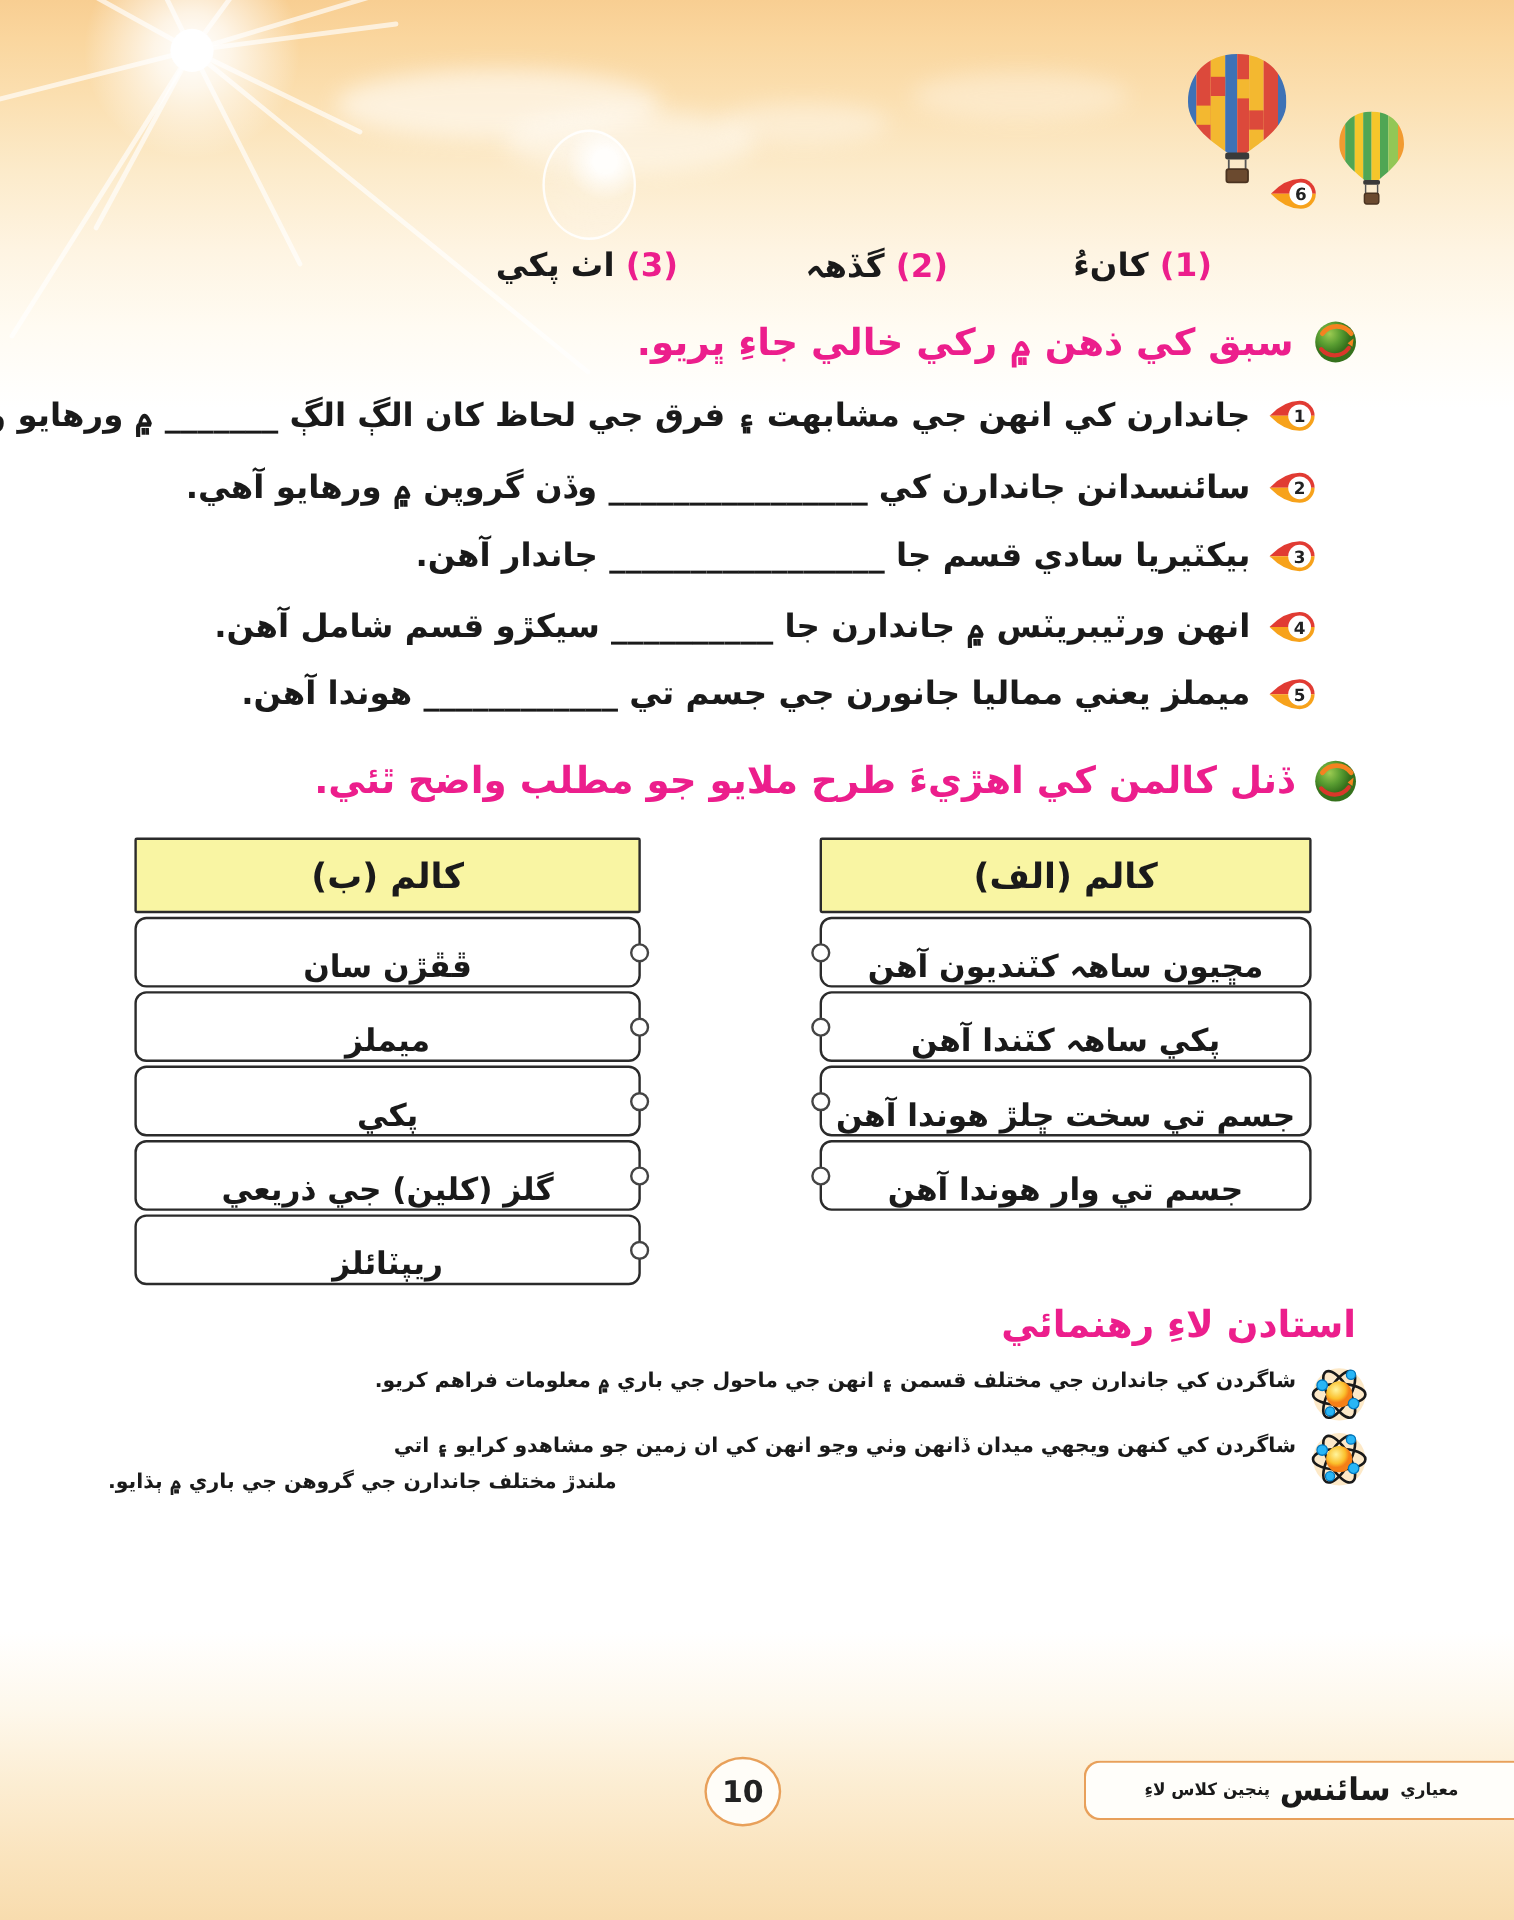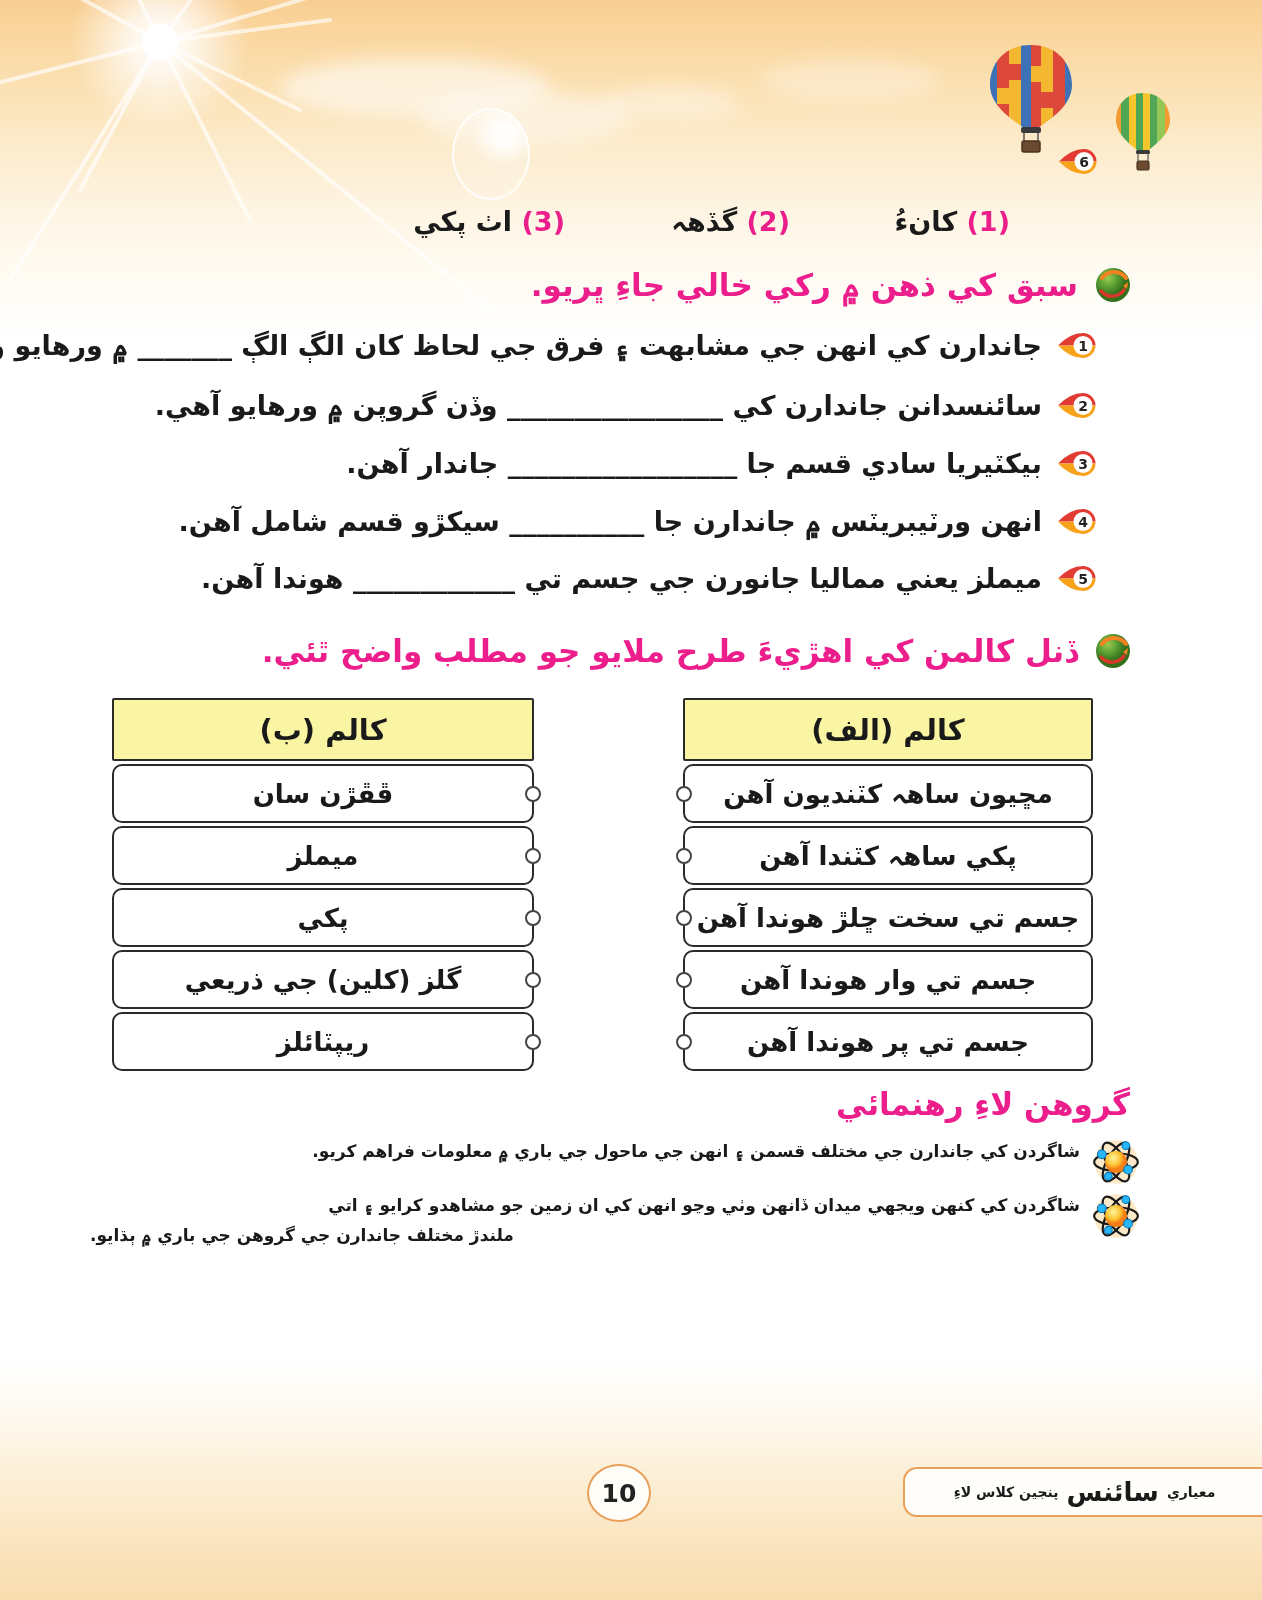--- a/index.html
+++ b/index.html
@@ -21,21 +21,21 @@
   .qbadge{flex:0 0 auto;display:inline-block;width:46px;height:31px;}
   .heading{position:absolute;display:flex;align-items:center;gap:16px;direction:rtl;
     color:#EC1E8C;font-size:31px;font-weight:bold;white-space:nowrap;}
   .opt{position:absolute;direction:rtl;font-size:27px;font-weight:bold;white-space:nowrap;}
   .optnum{color:#EC1E8C;}
   .tbl{position:absolute;}
   .tbl-header{height:59px;background:#F9F5A3;border:2px solid #2b2b2b;border-radius:2px;
     display:flex;align-items:center;justify-content:center;
     font-size:29px;font-weight:bold;direction:rtl;}
   .tbl-row{position:relative;height:55px;background:#fff;border:2px solid #2b2b2b;border-radius:10px;
-    margin-top:3px;display:flex;align-items:center;justify-content:center;
+    margin-top:3px;display:flex;align-items:flex-end;justify-content:center;
     font-size:26px;font-weight:bold;direction:rtl;}
   .dot{position:absolute;top:50%;width:12px;height:12px;background:#fff;border:2px solid #444;
     border-radius:50%;transform:translateY(-50%);}
   .dot-right{right:-9px;}
   .dot-left{left:-9px;}
   .tpoint{position:absolute;display:flex;gap:12px;direction:rtl;align-items:flex-start;
     font-size:17px;font-weight:bold;}
   .tpoint .txt{width:990px;line-height:1.55;text-align:right;}
   .line2{text-align:left;margin-top:4px;}
   .pageno{position:absolute;width:60px;height:54px;border:2px solid #E8A05A;border-radius:50%;
@@ -263,28 +263,24 @@
       <span class="dot dot-left"></span>
     </div>
     <div class="tbl-row">
       <span>جسم تي سخت ڇلڙ هوندا آهن</span>
       <span class="dot dot-left"></span>
     </div>
     <div class="tbl-row">
       <span>جسم تي وار هوندا آهن</span>
       <span class="dot dot-left"></span>
     </div>
-    <div class="tbl-row">
-      <span>جسم تي پر هوندا آهن</span>
-      <span class="dot dot-left"></span>
-    </div>
   </div>
 
   <div class="heading" style="top:1086px;right:132px;">
-    <span>گروهن لاءِ رهنمائي</span>
+    <span>استادن لاءِ رهنمائي</span>
   </div>
 
   <div class="tpoint" style="top:1138px;right:122px;">
     <svg width="48" height="48" viewBox="0 0 44 44">
       <circle cx="22" cy="22" r="20" fill="#F9A825" opacity="0.25"></circle>
       <defs>
         <radialGradient id="acore" cx="38%" cy="32%">
           <stop offset="0%" stop-color="#FFF59D"></stop>
           <stop offset="70%" stop-color="#FBC02D"></stop>
           <stop offset="100%" stop-color="#F57F17"></stop>

